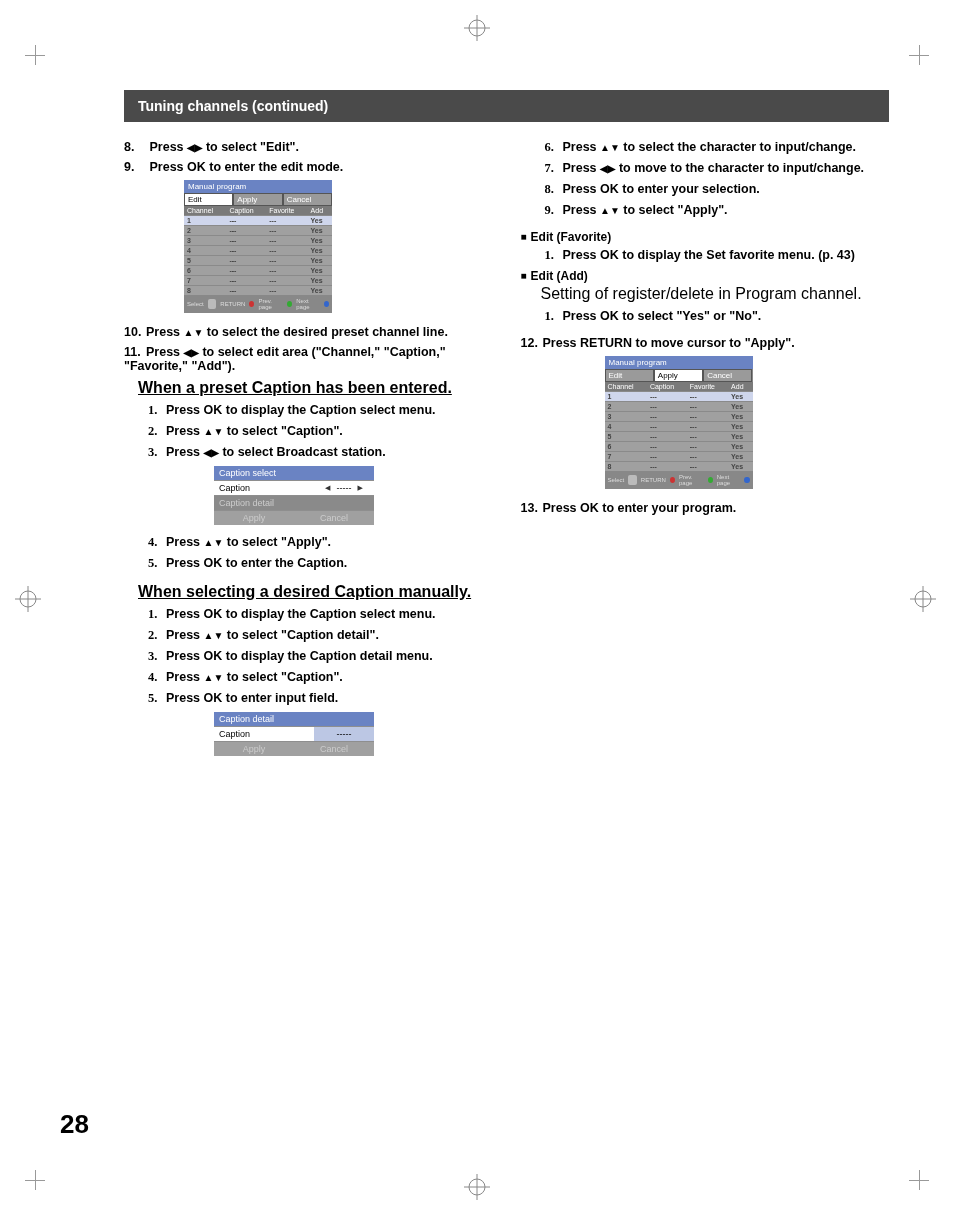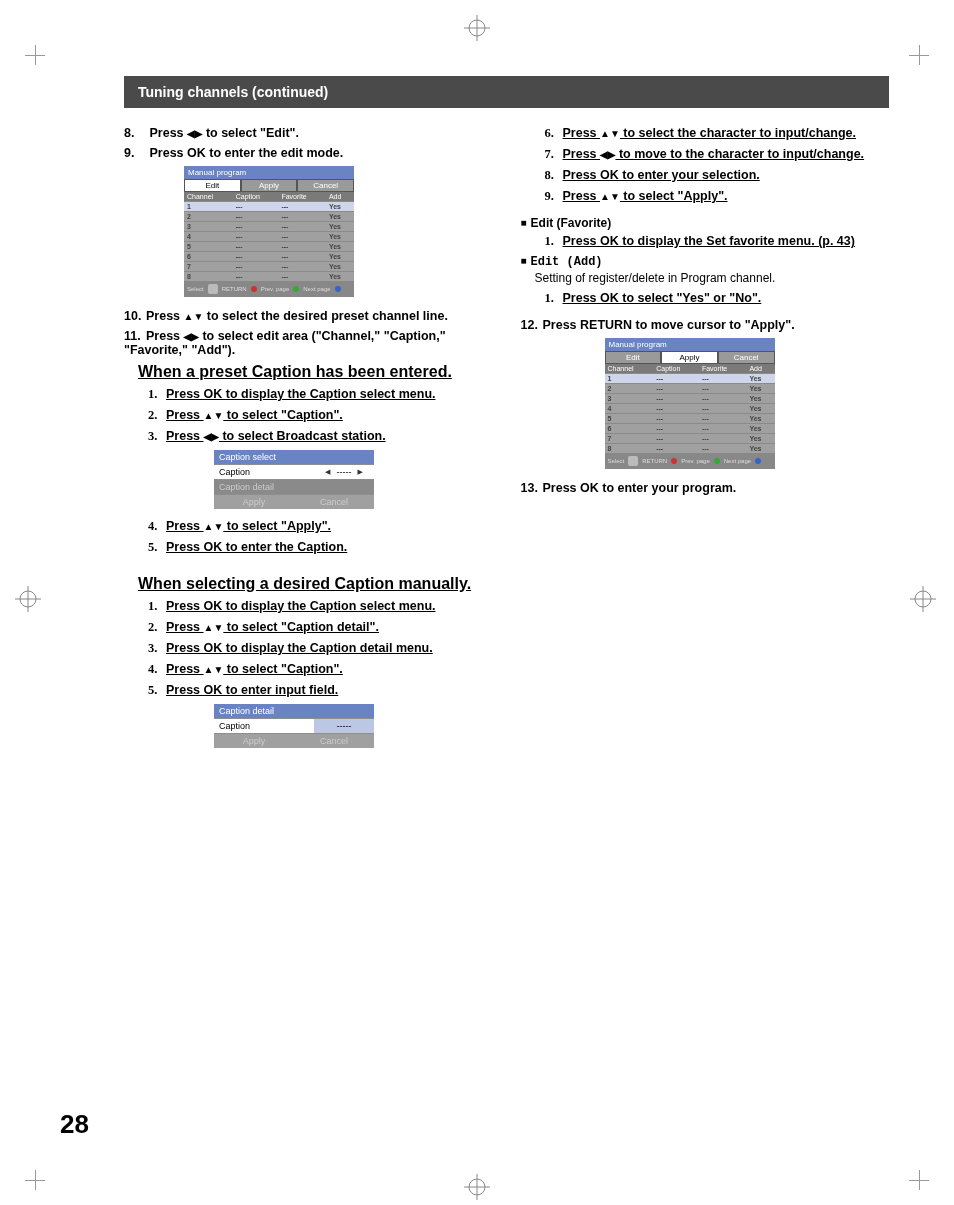--- a/index.html
+++ b/index.html
@@ -40,21 +40,21 @@
     border-radius: 50%;
   }
   .reg svg { width: 100%; height: 100%; }
   .reg.top { top: 15px; left: 464px; }
   .reg.left { top: 586px; left: 15px; }
   .reg.right { top: 586px; right: 18px; }
   .reg.bottom2 { bottom: 5px; left: 464px;}
 
   .content {
     position: absolute;
-    top: 76px;
+    top: 90px;
     left: 124px;
     width: 765px;
   }
   .header-bar {
     background: #4a4a4a;
     color: #fff;
     font-weight: bold;
     font-size: 14px;
     padding: 8px 14px;
     margin-bottom: 14px;
@@ -64,65 +64,65 @@
     gap: 28px;
   }
   .col { flex: 1; }
 
   .step {
     margin: 4px 0 6px 0;
     font-size: 12.5px;
     font-weight: bold;
   }
   .step .num { display:inline-block; width: 22px; }
-  .step.sub { margin-left: 24px; font-weight: bold; text-decoration: underline;}
+  .step.sub { margin-left: 24px; font-weight: bold;}
   .step.sub .num { width: 18px; font-family: Georgia, serif; font-weight: bold;}
   .arrow { display:inline-block; font-size:10px; vertical-align: 0px;}
 
   .sect-head {
     font-weight: bold;
     margin: 10px 0 2px 0;
   }
   .sq { font-size: 10px; vertical-align: 1px; margin-right: 4px;}
   .sect-sub {
     margin-left: 14px;
     font-weight: bold;
     text-decoration: underline;
     margin-bottom: 6px;
     font-size: 16px;
   }
   .plain {
-    margin-left: 14px;
-    font-size: 12px;
+    margin-left: 20px;
+    font-size: 16px;
     margin-bottom: 6px;
   }
 
   
   .osd {
-    width: 170px;
+    width: 148px;
     margin: 6px 0 12px 60px;
     font-size: 8px;
     color: #fff;
   }
   .osd .title {
     background: #6a83c3;
     padding: 2px 4px;
     font-size: 8px;
   }
   .osd .tabs {
     display:flex;
     background:#888;
   }
   .osd .tab {
     flex:1;
     padding:1px 3px;
     border:1px solid #555;
     background:#9a9a9a;
     font-size:8px;
-    text-align:center;
+    text-align:left;
   }
   .osd .tab.active { background:#fff; color:#000;}
   .osd table {
     width:100%;
     border-collapse: collapse;
     background:#9a9a9a;
   }
   .osd th {
     background:#7a7a7a;
     color:#fff;
@@ -366,21 +366,21 @@
           </div>
           <div class="btnrow">
             <div class="btn">Apply</div>
             <div class="btn">Cancel</div>
           </div>
         </div>
 
         <div class="step sub"><span class="num">4.</span><span>Press </span><span class="arrow">▲▼</span><span> to select "Apply".</span></div>
         <div class="step sub"><span class="num">5.</span><span>Press OK to enter the Caption.</span></div>
 
-        <div class="sect-sub" style="margin-top:20px;">When selecting a desired Caption manually.</div>
+        <div class="sect-sub" style="margin-top:12px;">When selecting a desired Caption manually.</div>
 
         <div class="step sub"><span class="num">1.</span><span>Press OK to display the Caption select menu.</span></div>
         <div class="step sub"><span class="num">2.</span><span>Press </span><span class="arrow">▲▼</span><span> to select "Caption detail".</span></div>
         <div class="step sub"><span class="num">3.</span><span>Press OK to display the Caption detail menu.</span></div>
         <div class="step sub"><span class="num">4.</span><span>Press </span><span class="arrow">▲▼</span><span> to select "Caption".</span></div>
         <div class="step sub"><span class="num">5.</span><span>Press OK to enter input field.</span></div>
 
         <div class="menu-box">
           <div class="mtitle">Caption detail</div>
           <div class="mrow sel">
@@ -398,21 +398,21 @@
 
       <div class="col col-right">
         <div class="step sub"><span class="num">6.</span><span>Press </span><span class="arrow">▲▼</span><span> to select the character to input/change.</span></div>
         <div class="step sub"><span class="num">7.</span><span>Press </span><span class="arrow">◀▶</span><span> to move to the character to input/change.</span></div>
         <div class="step sub"><span class="num">8.</span><span>Press OK to enter your selection.</span></div>
         <div class="step sub"><span class="num">9.</span><span>Press </span><span class="arrow">▲▼</span><span> to select "Apply".</span></div>
 
         <div class="sect-head" style="margin-top:12px;"><span class="sq">■</span><span>Edit (Favorite)</span></div>
         <div class="step sub"><span class="num">1.</span><span>Press OK to display the Set favorite menu. (p. 43)</span></div>
 
-        <div class="sect-head" style="margin-top:2px;font-family:Liberation Mono, monospace;"><span class="sq">■</span><span>Edit (Add)</span></div>
+        <div class="sect-head" style="margin-top:2px;"><span class="sq">■</span><span>Edit (Add)</span></div>
         <div class="plain">Setting of register/delete in Program channel.</div>
         <div class="step sub"><span class="num">1.</span><span>Press OK to select "Yes" or "No".</span></div>
 
         <div class="step" style="margin-top:12px;"><span class="num">12.</span><span>Press RETURN to move cursor to "Apply".</span></div>
 
         <div class="osd">
           <div class="title">Manual program</div>
           <div class="tabs">
             <div class="tab">Edit</div>
             <div class="tab active">Apply</div>

